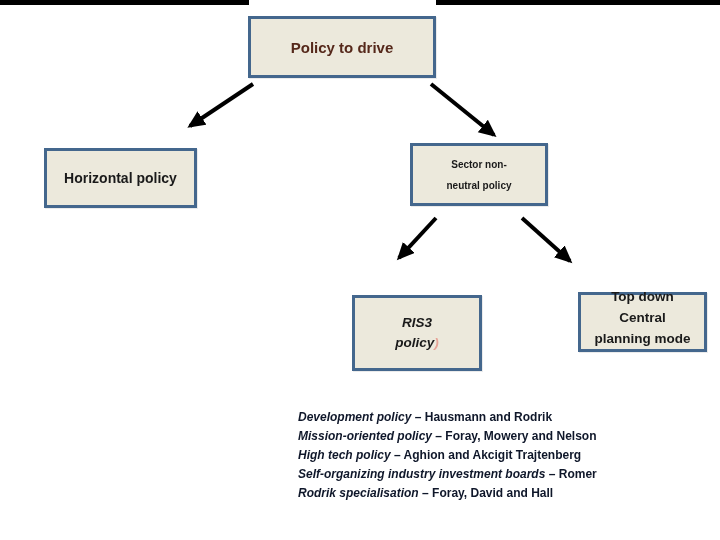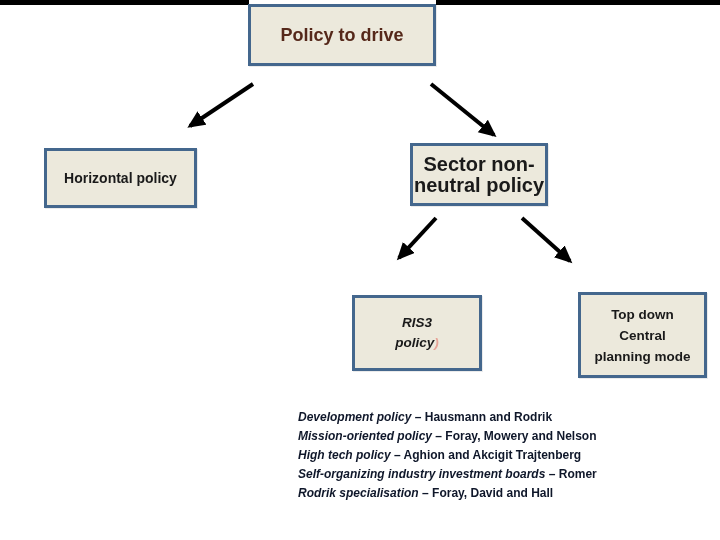--- a/index.html
+++ b/index.html
@@ -27,39 +27,39 @@
     justify-content: center;
     text-align: center;
     font-weight: bold;
     color: #1a1a1a;
     box-sizing: border-box;
     box-shadow: 1px 1px 0 rgba(0,0,0,0.08);
   }
   .node .ln { display: block; }
 
   #node-root {
-    left: 248px; top: 4px; width: 188px; height: 62px;
-    font-size: 18px; line-height: 21px;
+    left: 248px; top: 16px; width: 188px; height: 62px;
+    font-size: 15px; line-height: 21px;
     color: #55281a;
   }
   #node-horizontal {
     left: 44px; top: 148px; width: 153px; height: 60px;
     font-size: 14px; line-height: 20px;
   }
   #node-sector {
     left: 410px; top: 143px; width: 138px; height: 63px;
-    font-size: 20px; line-height: 21px;
+    font-size: 10px; line-height: 21px;
   }
   #node-ris3 {
     left: 352px; top: 295px; width: 130px; height: 76px;
     font-size: 13.5px; line-height: 20px; font-style: italic;
   }
   #node-topdown {
-    left: 578px; top: 292px; width: 129px; height: 86px;
-    font-size: 13.5px; line-height: 21px;
+    left: 578px; top: 292px; width: 129px; height: 60px;
+    font-size: 13.5px; line-height: 21px; justify-content: flex-end;
   }
   .paren-accent { color: #e6a396; }
 
   #arrow-layer {
     position: absolute; left: 0; top: 0;
     width: 720px; height: 540px;
     pointer-events: none;
   }
 
   .refs {

